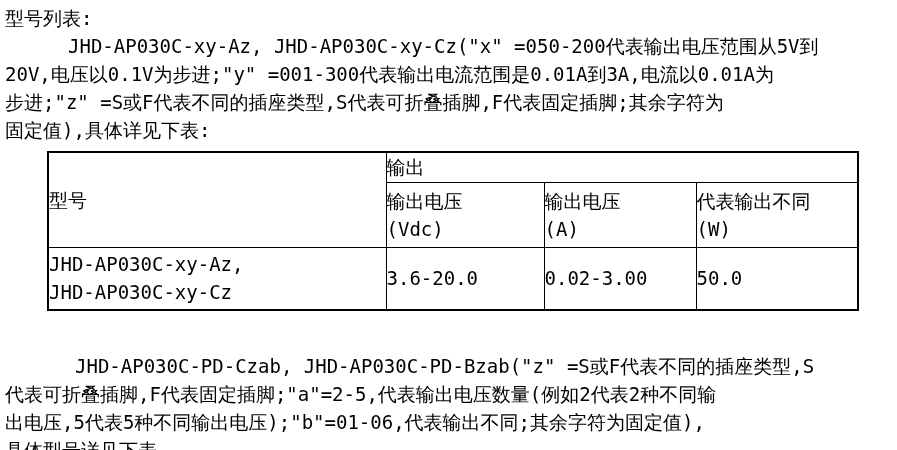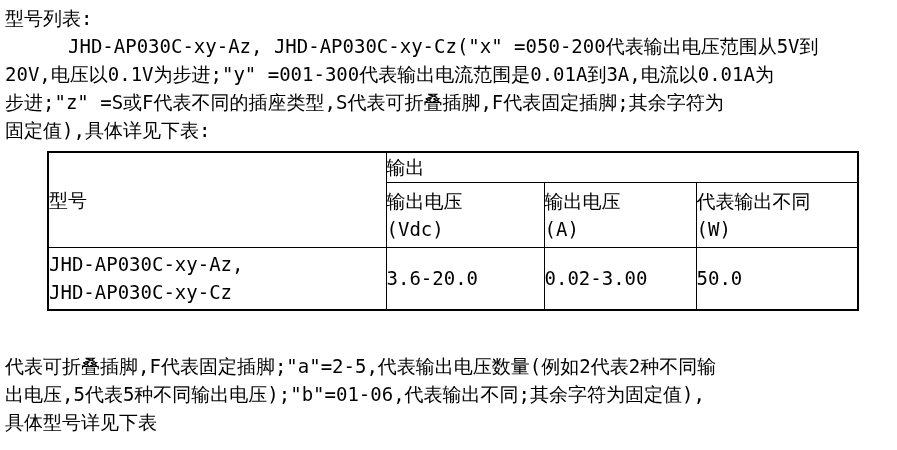--- a/index.html
+++ b/index.html
@@ -113,16 +113,17 @@
       <div>JHD-AP030C-xy-Cz</div>
     </td>
     <td>3.6-20.0</td>
     <td>0.02-3.00</td>
     <td>50.0</td>
   </tr>
 </tbody>
   </table>
 
 <div id="paragraph2">
+  <div class="pline first">JHD-AP030C-PD-Czab, JHD-AP030C-PD-Bzab("z" =S或F代表不同的插座类型,S</div>
   <div class="pline">代表可折叠插脚,F代表固定插脚;"a"=2-5,代表输出电压数量(例如2代表2种不同输</div>
   <div class="pline">出电压,5代表5种不同输出电压);"b"=01-06,代表输出不同;其余字符为固定值),</div>
   <div class="pline">具体型号详见下表</div>
 </div>
 
 </body></html>

